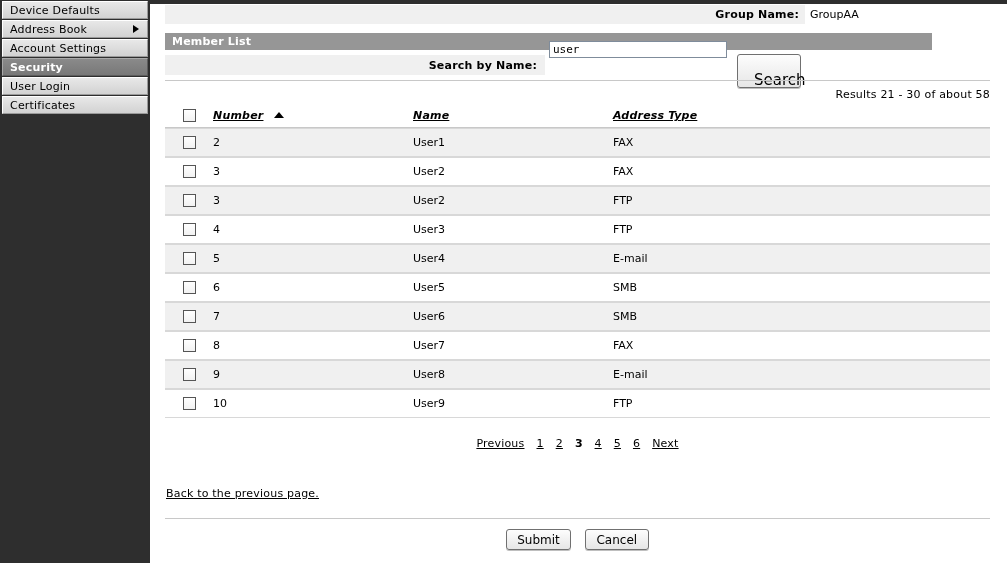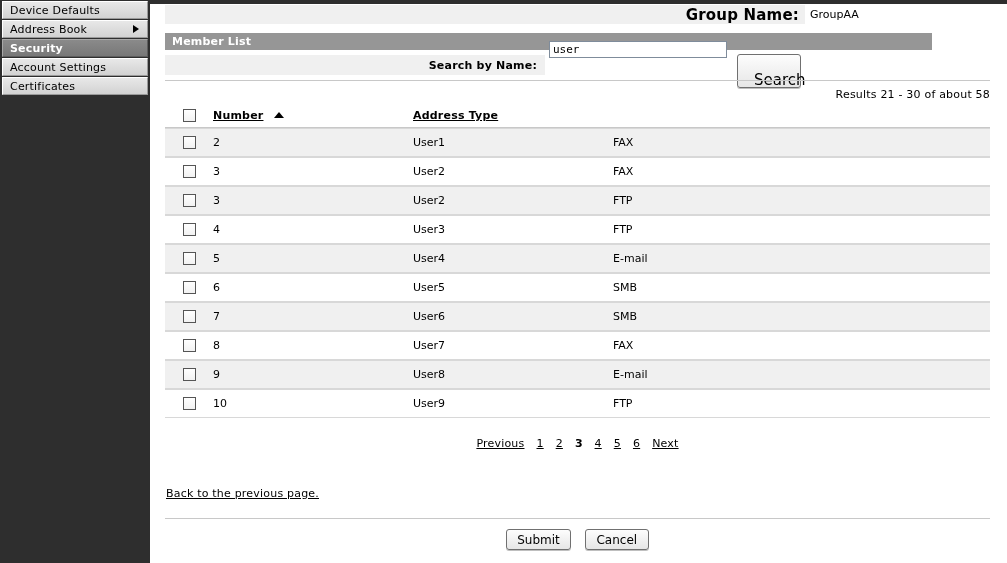--- a/index.html
+++ b/index.html
@@ -95,21 +95,21 @@
     height: 19px;
     background: #f0f0f0;
     display: flex;
     align-items: center;
     justify-content: flex-end;
     box-sizing: border-box;
     padding-right: 6px;
   }
   #group-label {
     font-weight: bold;
-    font-size: 15px;
+    font-size: 11px;
     letter-spacing: 0.2px;
   }
   #group-value {
     position: absolute;
     left: 660px;
     top: 5px;
     height: 19px;
     display: flex;
     align-items: center;
     font-size: 11px;
@@ -237,20 +237,21 @@
   .col-number  { width: 200px; }
   .col-name    { width: 200px; }
   .col-type    { width: 370px; }
 
   .col-head-link {
     font-weight: bold;
     text-decoration: underline;
     color: #000;
     cursor: pointer;
     letter-spacing: 0.2px;
+    font-style: italic;
   }
   .sort-tri {
     display: inline-block;
     margin-left: 11px;
     width: 0; height: 0;
     border-left: 5px solid transparent;
     border-right: 5px solid transparent;
     border-bottom: 6px solid #000000;
     vertical-align: 1px;
   }
@@ -323,25 +324,28 @@
 
 <div id="sidebar">
   <div id="nav-list">
       <div class="nav-item">
         <span class="nav-label">Device Defaults</span>
       </div>
       <div class="nav-item">
         <span class="nav-label">Address Book</span>
         <span class="nav-arrow"></span>
       </div>
+      <div class="nav-item">
+        <span class="nav-label">Account Settings</span>
+      </div>
       <div class="nav-item selected">
         <span class="nav-label">Security</span>
       </div>
       <div class="nav-item">
-        <span class="nav-label">Account Settings</span>
+        <span class="nav-label">User Login</span>
       </div>
       <div class="nav-item">
         <span class="nav-label">Certificates</span>
       </div>
     </div>
 </div>
 
 <div id="main">
 
   <div id="topbar"></div>
@@ -365,20 +369,23 @@
 
   <div id="results-count">Results 21 - 30 of about 58</div>
 
   <div id="table">
     <div class="trow header">
       <div class="cb-cell">
         <div class="cbox"></div>
       </div>
       <div class="col-number">
         <span class="col-head-link">Number</span><span class="sort-tri"></span>
+      </div>
+      <div class="col-name">
+        <span class="col-head-link">Name</span>
       </div>
       <div class="col-type">
         <span class="col-head-link">Address Type</span>
       </div>
     </div>
     <div id="table-body">
         <div class="trow odd">
           <div class="cb-cell">
             <div class="cbox"></div>
           </div>

